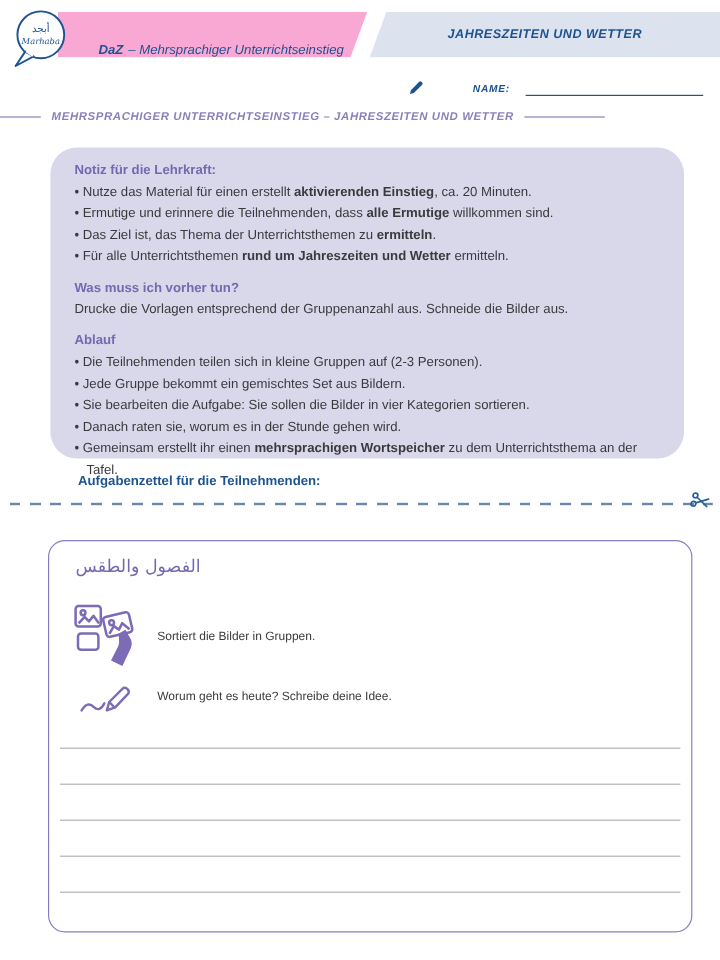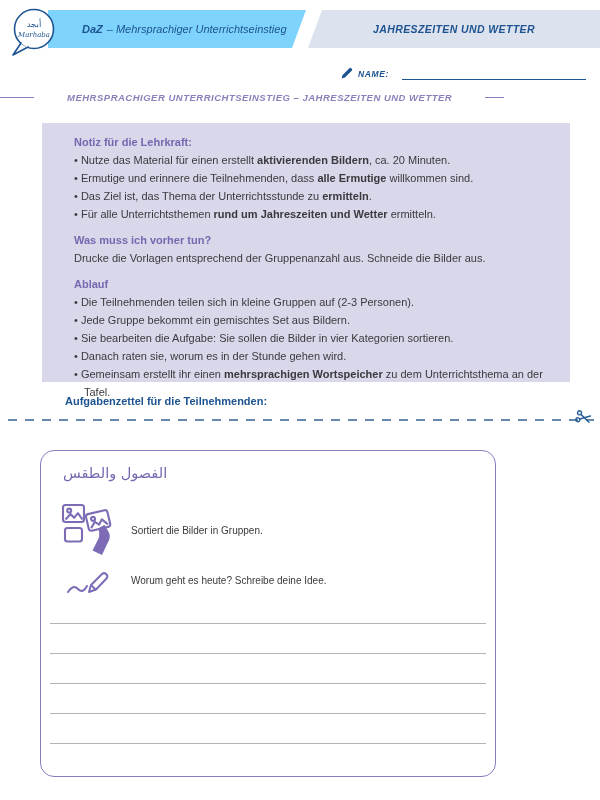--- a/index.html
+++ b/index.html
@@ -6,85 +6,85 @@
   html,body { background:#e8e8e8; }
   body { font-family:"Liberation Sans", sans-serif; }
   .page {
     position:relative; width:600px; height:800px; margin:0 auto;
     background:#ffffff; overflow:hidden; color:#3a3a3e;
   }
 
   
   .banner-purple {
     position:absolute; left:48px; top:10px; width:258px; height:38px;
-    background:#7dd3fc;
+    background:#f9a8d4;
     clip-path:polygon(0 0,100% 0,calc(100% - 14px) 100%,0 100%);
-    display:flex; align-items:center; padding-left:34px;
+    display:flex; align-items:flex-end; padding-left:34px;
     font-size:11px; font-style:italic; color:#1d5390; white-space:nowrap;
   }
   .banner-purple b { font-style:italic; font-weight:700; margin-right:4px; }
   .banner-light {
     position:absolute; left:308px; top:10px; width:292px; height:38px;
     background:#dde2ef;
     clip-path:polygon(14px 0,100% 0,100% 100%,0 100%);
     display:flex; align-items:center; justify-content:center;
     font-size:10.5px; font-weight:700; font-style:italic; color:#1d5390;
     letter-spacing:.4px;
   }
   .logo { position:absolute; left:9px; top:7px; width:48px; height:50px; }
 
   
   .name-row {
     position:absolute; left:340px; top:60px; width:246px; height:20px;
     display:flex; align-items:flex-end; gap:5px;
   }
   .name-label {
     font-size:8.5px; font-weight:700; font-style:italic; color:#1d5390;
-    letter-spacing:.6px; padding-bottom:1px;
+    letter-spacing:.6px; padding-bottom:1px;margin-left:36px;
   }
   .name-line { flex:1; border-bottom:1.3px solid #1d5390; height:14px; margin-left:8px; }
 
   
   .rule-row {
     position:absolute; left:0; top:90px; width:504px; height:14px;
-    display:flex; align-items:center;gap:24px;
+    display:flex; align-items:center;
   }
   .rule-seg { height:0; border-top:1.4px solid #8c7fbb; }
   .rule-seg.l { width:34px; }
   .rule-seg.r { flex:1; }
   .rule-text {
     font-size:9.5px; font-weight:700; font-style:italic; color:#8c7fbb;
     letter-spacing:.5px; margin:0 9px; white-space:nowrap;
   }
 
   
   .note-box {
     position:absolute; left:42px; top:123px; width:528px; height:259px;
-    background:#d9d7ea; border-radius:0; padding:10px 18px 10px 32px;
+    background:#d9d7ea; border-radius:22px; padding:10px 18px 10px 20px;
     font-size:11px; line-height:18px; color:#3a3a3e;
   }
   .note-h { color:#7568b0; font-weight:700; font-size:11px; line-height:18px; }
   .note-h.spaced { margin-top:8px; }
   .bullet-item { padding-left:10px; text-indent:-10px; line-height:18px; }
   .bullet-item .dot { color:#3a3a3e; }
 
   
   .task-label {
     position:absolute; left:65px; top:395px;
     font-size:11px; font-weight:700; color:#1d5390;
   }
   .cut-line {
     position:absolute; left:8px; right:6px; top:419px; height:2px;
     background:repeating-linear-gradient(90deg,#6688ab 0 9px,transparent 9px 17px);
   }
   .scissors { position:absolute; right:8px; top:409px; width:17px; height:17px; transform:rotate(14deg); }
 
   
   .card {
-    position:absolute; left:40px; top:450px; width:456px; height:327px;
+    position:absolute; left:40px; top:450px; width:537px; height:327px;
     border:1.5px solid #8b7cc0; border-radius:14px; background:#fff;
   }
   .card-title-ar {
     position:absolute; left:22px; top:14px; font-size:14.5px; color:#7568b0;
     direction:rtl; font-family:"DejaVu Sans", sans-serif;
   }
   .sort-icon { position:absolute; left:20px; top:52px; width:54px; height:58px; }
   .pencil-icon { position:absolute; left:24px; top:116px; width:46px; height:32px; }
   .card-task { position:absolute; left:90px; font-size:10px; color:#3a3a3e; }
   .card-task.t1 { top:74px; }
@@ -127,23 +127,23 @@
 
   <div class="rule-row">
     <span class="rule-seg l"></span>
     <span class="rule-text">MEHRSPRACHIGER UNTERRICHTSEINSTIEG – JAHRESZEITEN UND WETTER</span>
     <span class="rule-seg r"></span>
   </div>
 
   <div class="note-box">
     <div class="note-h">Notiz für die Lehrkraft:</div>
     <div>
-        <div class="bullet-item"><span class="dot">• </span><span>Nutze das Material für einen erstellt </span><span style="font-weight: 700;">aktivierenden Bildern</span><span>, ca. 20 Minuten.</span></div>
+        <div class="bullet-item"><span class="dot">• </span><span>Nutze das Material für einen erstellt </span><span style="font-weight: 700;">aktivierenden Einstieg</span><span>, ca. 20 Minuten.</span></div>
         <div class="bullet-item"><span class="dot">• </span><span>Ermutige und erinnere die Teilnehmenden, dass </span><span style="font-weight: 700;">alle Ermutige</span><span> willkommen sind.</span></div>
-        <div class="bullet-item"><span class="dot">• </span><span>Das Ziel ist, </span><span style="font-weight: 400;">das Thema</span><span> der Unterrichtsstunde zu </span><span style="font-weight: 700;">ermitteln</span><span>.</span></div>
+        <div class="bullet-item"><span class="dot">• </span><span>Das Ziel ist, </span><span style="font-weight: 400;">das Thema</span><span> der Unterrichtsthemen zu </span><span style="font-weight: 700;">ermitteln</span><span>.</span></div>
         <div class="bullet-item"><span class="dot">• </span><span>Für alle Unterrichtsthemen </span><span style="font-weight: 700;">rund um Jahreszeiten und Wetter</span><span> ermitteln.</span></div>
       </div>
     <div class="note-h spaced">Was muss ich vorher tun?</div>
     <div class="note-text">Drucke die Vorlagen entsprechend der Gruppenanzahl aus. Schneide die Bilder aus.</div>
     <div class="note-h spaced">Ablauf</div>
     <div>
         <div class="bullet-item"><span class="dot">• </span><span>Die Teilnehmenden teilen sich in kleine Gruppen auf (2-3 Personen).</span></div>
         <div class="bullet-item"><span class="dot">• </span><span>Jede Gruppe bekommt ein gemischtes Set aus Bildern.</span></div>
         <div class="bullet-item"><span class="dot">• </span><span>Sie bearbeiten die Aufgabe: Sie sollen die Bilder in vier Kategorien sortieren.</span></div>
         <div class="bullet-item"><span class="dot">• </span><span>Danach raten sie, worum es in der Stunde gehen wird.</span></div>

